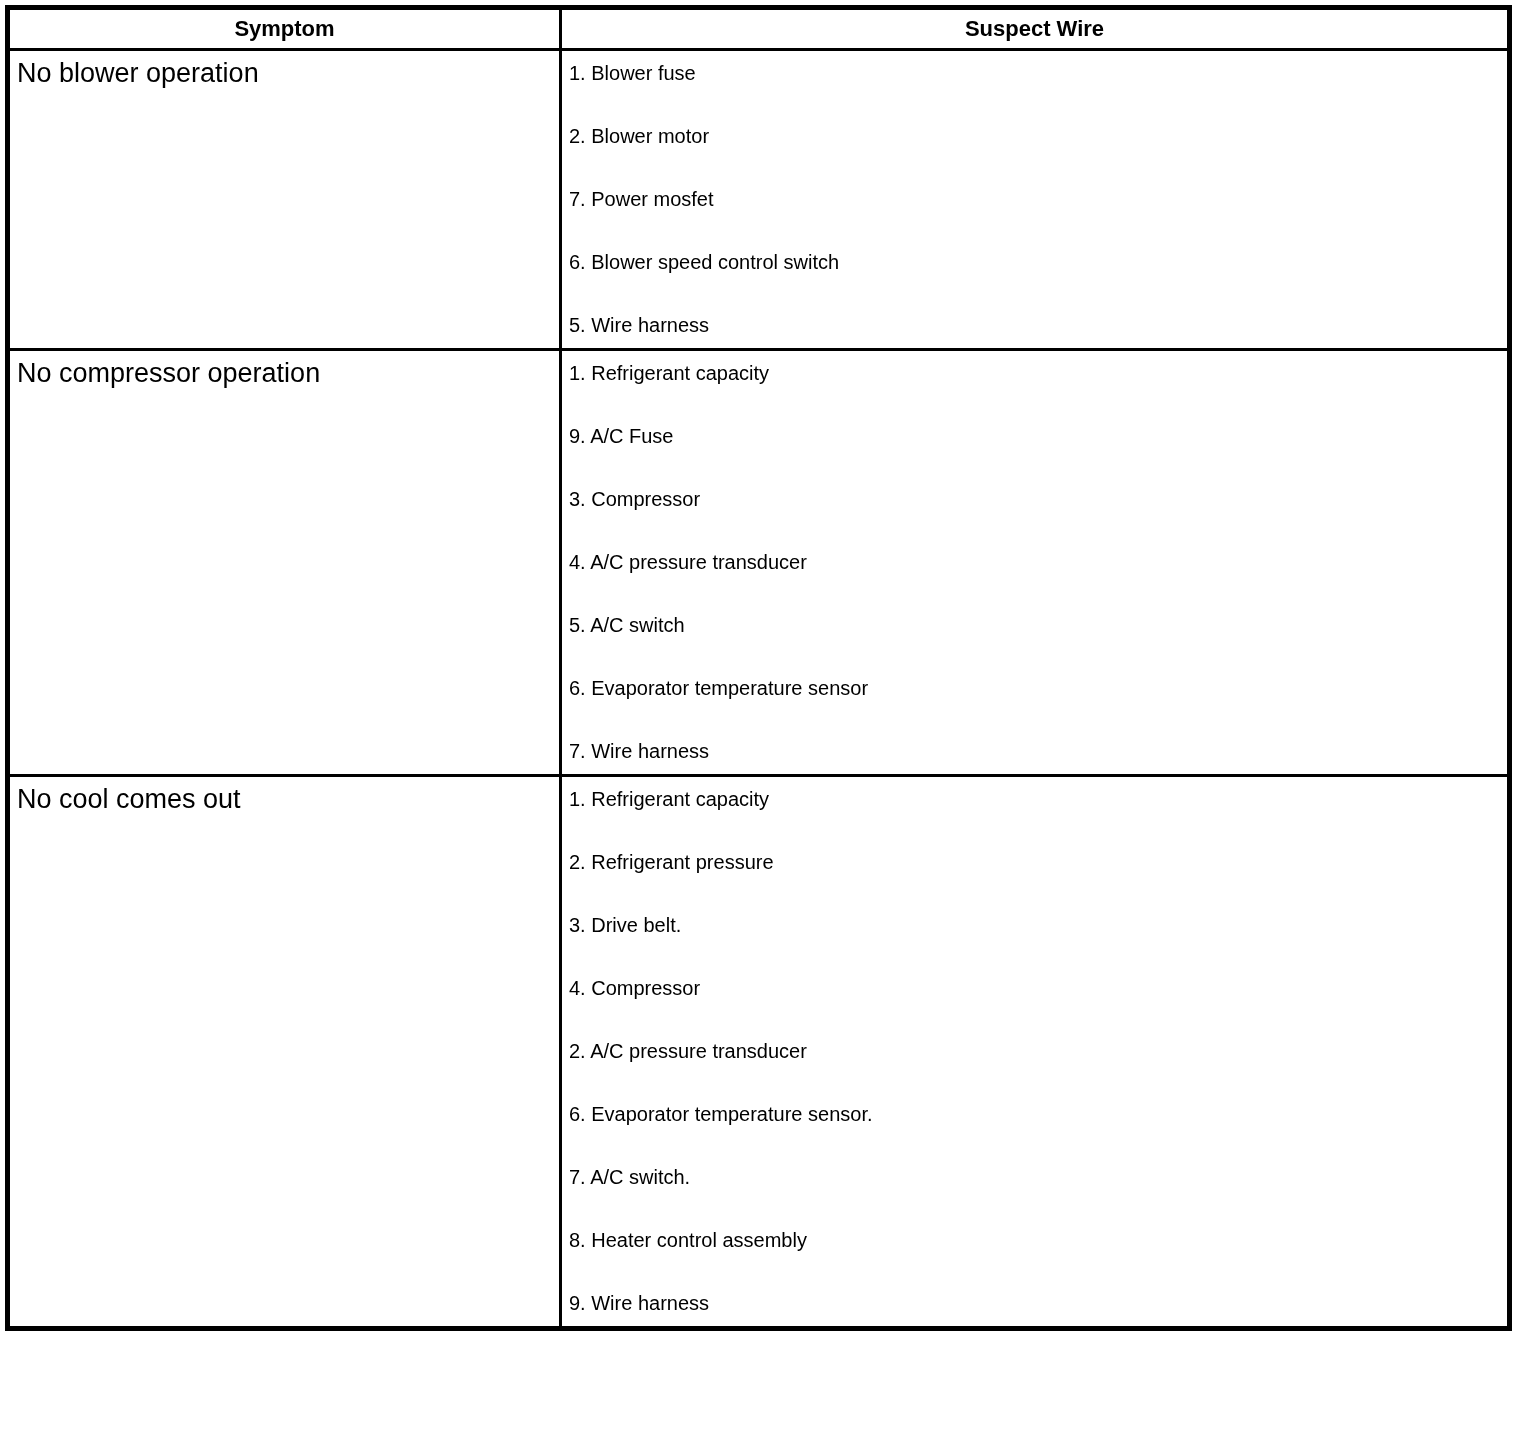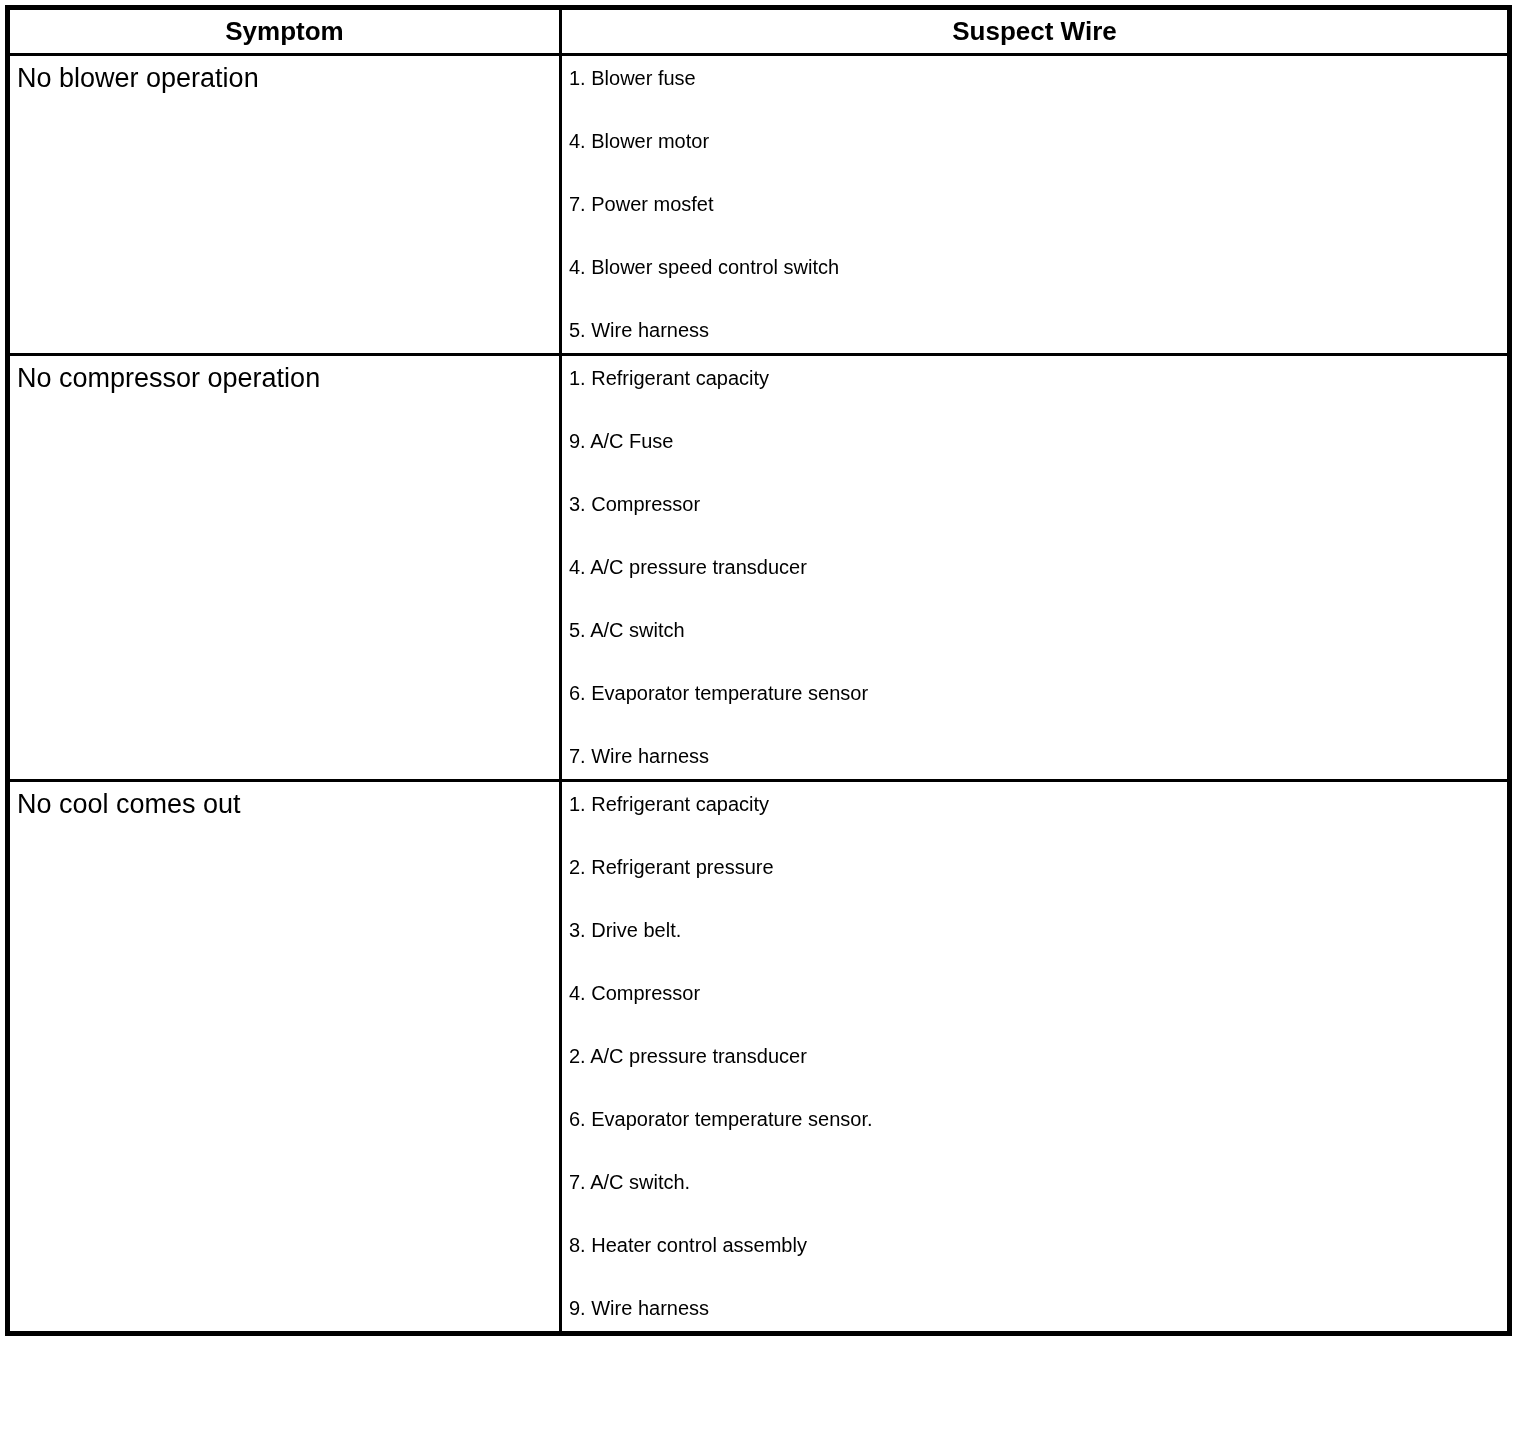--- a/index.html
+++ b/index.html
@@ -24,21 +24,21 @@
   table.symptom-table th,
   table.symptom-table td {
     border: 3px solid #000000;
     vertical-align: top;
     box-sizing: border-box;
   }
   table.symptom-table {
     border: 5px solid #000000;
   }
   th.col-header {
-    font-size: 26px;
+    font-size: 22px;
     font-weight: bold;
     text-align: center;
     padding: 6px 4px;
     height: 38px;
   }
   col.symptom-col { width: 553px; }
   td.symptom-cell {
     font-size: 27px;
     padding: 10px 8px 8px 7px;
     line-height: 25px;
@@ -71,23 +71,23 @@
         <th class="col-header">Suspect Wire</th>
       </tr>
     </thead>
     <tbody id="rows-body">
   <tr>
     <td class="symptom-cell">
       <span>No blower operation</span>
     </td>
     <td class="suspect-cell">
             <div class="suspect-item">1. Blower fuse</div>
-            <div class="suspect-item">4. Blower motor</div>
+            <div class="suspect-item">2. Blower motor</div>
             <div class="suspect-item">7. Power mosfet</div>
-            <div class="suspect-item">4. Blower speed control switch</div>
+            <div class="suspect-item">6. Blower speed control switch</div>
             <div class="suspect-item">5. Wire harness</div>
           </td>
   </tr>
 
 
   <tr>
     <td class="symptom-cell">
       <span>No compressor operation</span>
     </td>
     <td class="suspect-cell">

